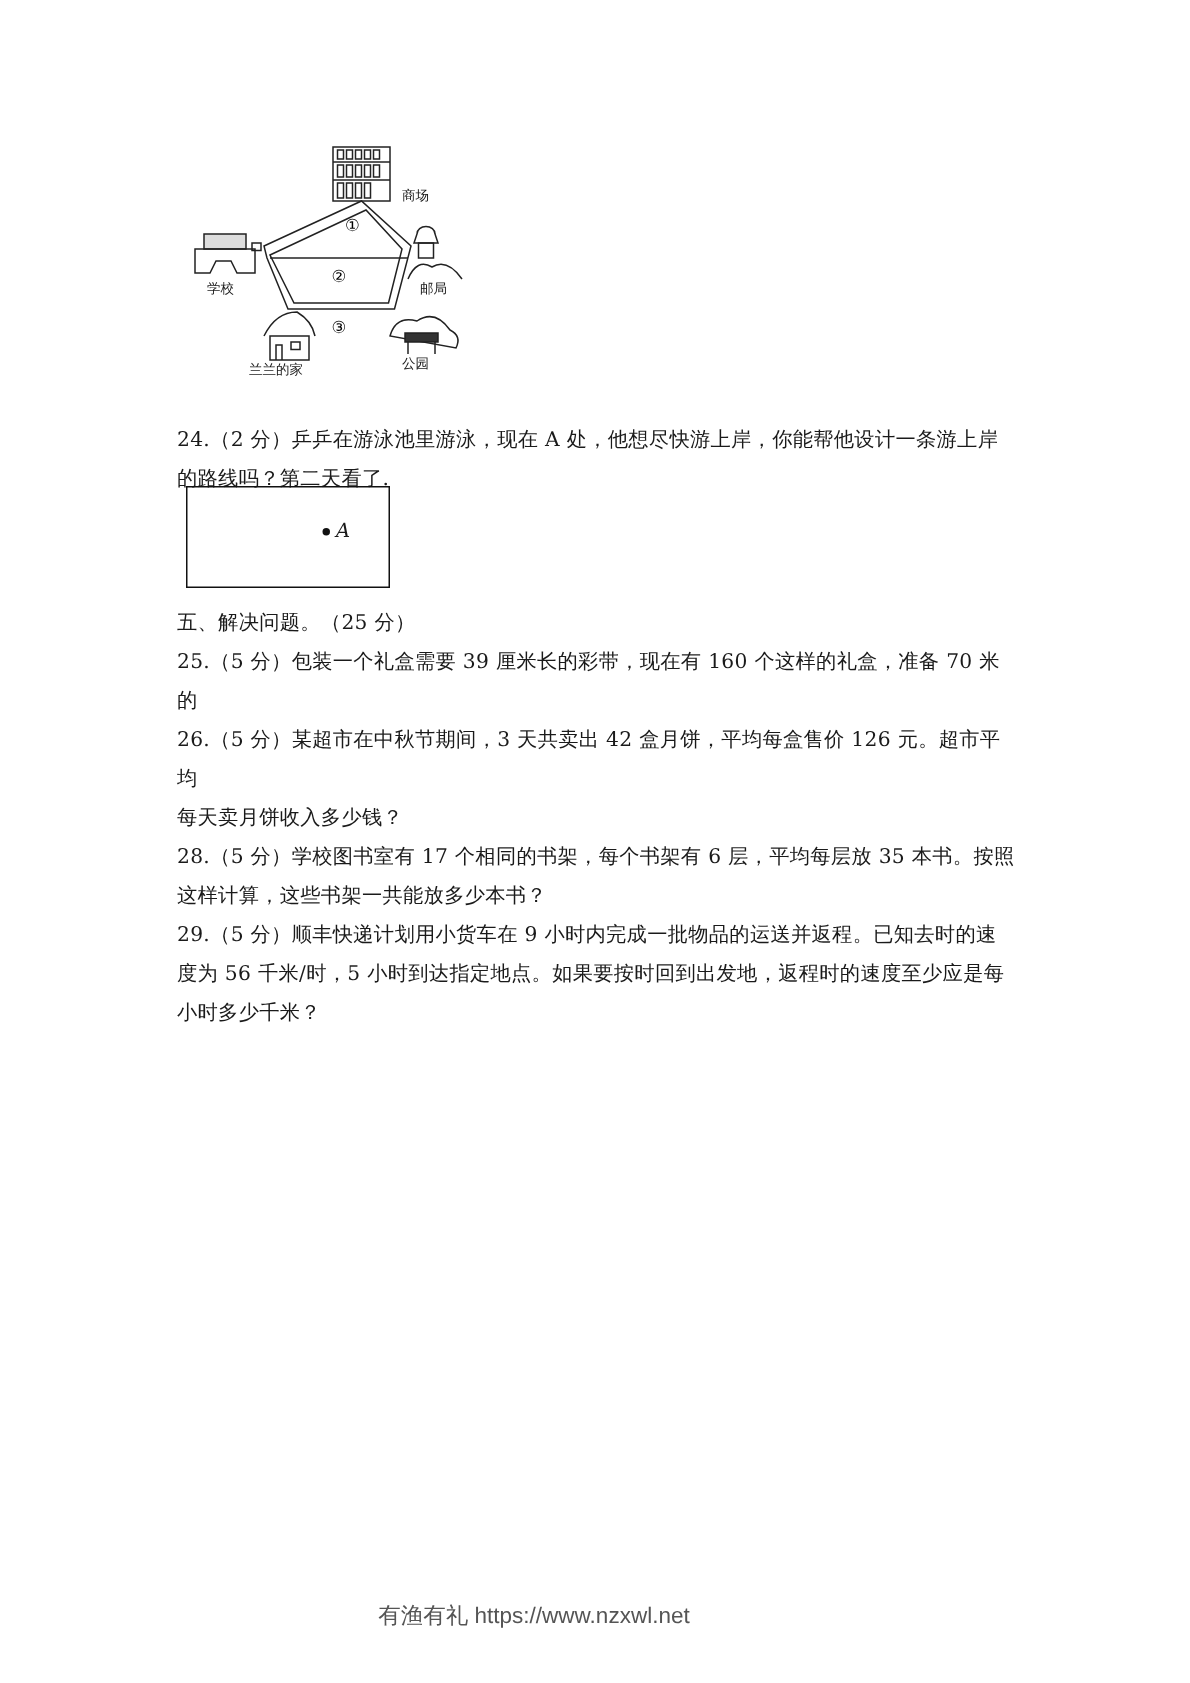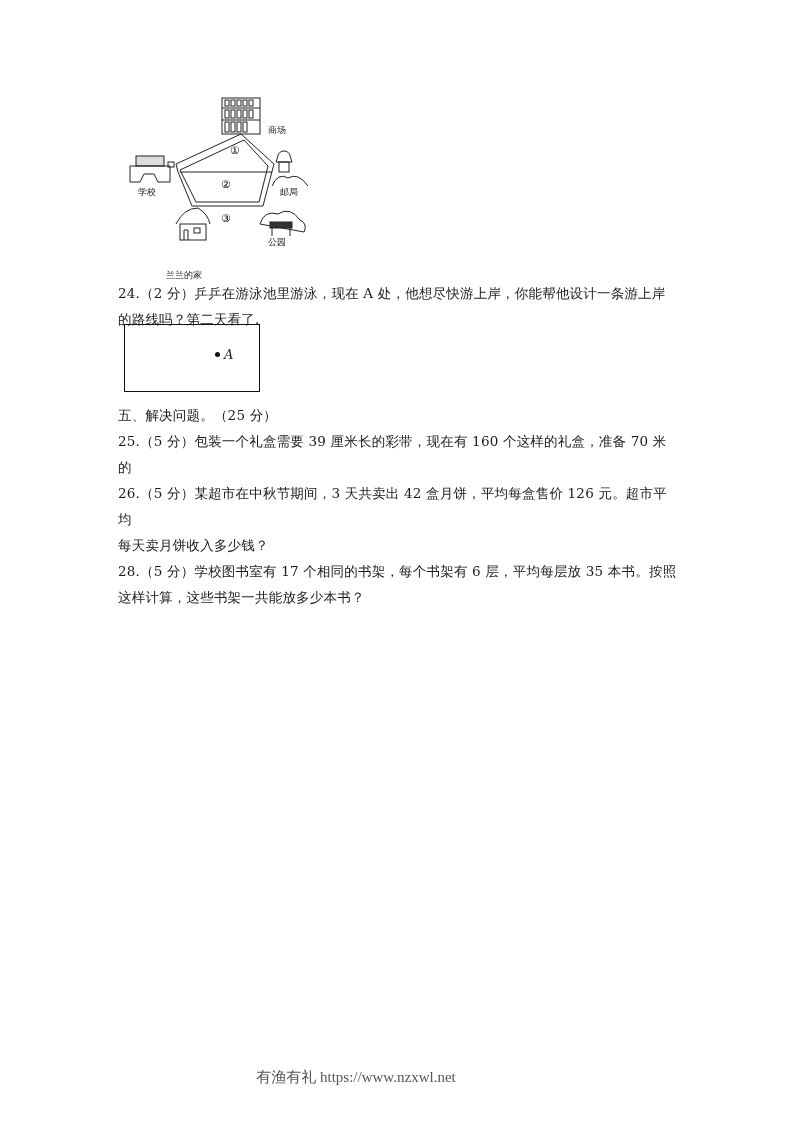--- a/index.html
+++ b/index.html
@@ -5,21 +5,21 @@
   html, body { margin:0; padding:0; background:#ffffff; }
   body { width:793px; height:1122px; position:relative; overflow:hidden;
          font-family:"DejaVu Serif","Liberation Serif",serif; color:#1a1a1a; }
   .figure { position:absolute; left:118px; top:94px; width:200px; height:160px; }
   .para { position:absolute; left:118px; width:560px; font-size:13.5px; line-height:26px; letter-spacing:0.2px; }
   .pool { position:absolute; left:124px; top:324px; width:136px; height:68px; border:1.5px solid #111; box-sizing:border-box; }
   .pool .dot { position:absolute; left:90px; top:27px; width:5px; height:5px; border-radius:50%; background:#111; }
   .pool .lbl { position:absolute; left:99px; top:22px; font-size:13px; font-style:italic; }
   .heading { font-weight:normal; }
   .footer { position:absolute; left:0; width:712px; top:1068px; text-align:center;
-            font-family:Liberation Serif, serif; font-size:15px; color:#555; }
+            font-family:Liberation Sans, sans-serif; font-size:15px; color:#555; }
   svg text { font-family:"DejaVu Serif","Liberation Serif",serif; }
 </style>
 </head>
 <body>
 
 <div class="figure">
   <svg width="200" height="160" viewBox="0 0 200 160">
 
     <g stroke="#222" fill="none" stroke-width="1">
       <rect x="104" y="4" width="38" height="36"></rect>
@@ -72,21 +72,21 @@
       <path d="M62 76 L126 46 L150 72 L141 108 L78 108 L64 80 Z"></path>
       <line x1="62" y1="78" x2="154" y2="78"></line>
     </g>
     <text x="112" y="60" font-size="11">①</text>
     <text x="103" y="94" font-size="11">②</text>
     <text x="103" y="128" font-size="11">③</text>
   </svg>
   <span style="position:absolute;left:150px;top:30px;font-size:9px;">商场</span>
   <span style="position:absolute;left:20px;top:92px;font-size:9px;">学校</span>
   <span style="position:absolute;left:162px;top:92px;font-size:9px;">邮局</span>
-  <span style="position:absolute;left:48px;top:146px;font-size:9px;margin-top:29px;">兰兰的家</span>
+  <span style="position:absolute;left:48px;top:146px;font-size:9px;">兰兰的家</span>
   <span style="position:absolute;left:150px;top:142px;font-size:9px;">公园</span>
 </div>
 
 <div class="para" style="top:280px;">
   <div>24.（2 分）乒乒在游泳池里游泳，现在 A 处，他想尽快游上岸，你能帮他设计一条游上岸</div>
   <div>的路线吗？第二天看了.</div>
 </div>
 
 <div class="pool">
   <span class="dot"></span>
@@ -99,15 +99,20 @@
     <div>25.（5 分）包装一个礼盒需要 39 厘米长的彩带，现在有 160 个这样的礼盒，准备 70 米的</div>
   </div>
   <div>
     <div>26.（5 分）某超市在中秋节期间，3 天共卖出 42 盒月饼，平均每盒售价 126 元。超市平均</div>
     <div>每天卖月饼收入多少钱？</div>
   </div>
   <div>
     <div>28.（5 分）学校图书室有 17 个相同的书架，每个书架有 6 层，平均每层放 35 本书。按照</div>
     <div>这样计算，这些书架一共能放多少本书？</div>
   </div>
+  <div>
+    <div>29.（5 分）顺丰快递计划用小货车在 9 小时内完成一批物品的运送并返程。已知去时的速</div>
+    <div>度为 56 千米/时，5 小时到达指定地点。如果要按时回到出发地，返程时的速度至少应是每</div>
+    <div>小时多少千米？</div>
+  </div>
 </div>
 
 <div class="footer">有渔有礼 https://www.nzxwl.net</div>
 
 </body></html>

